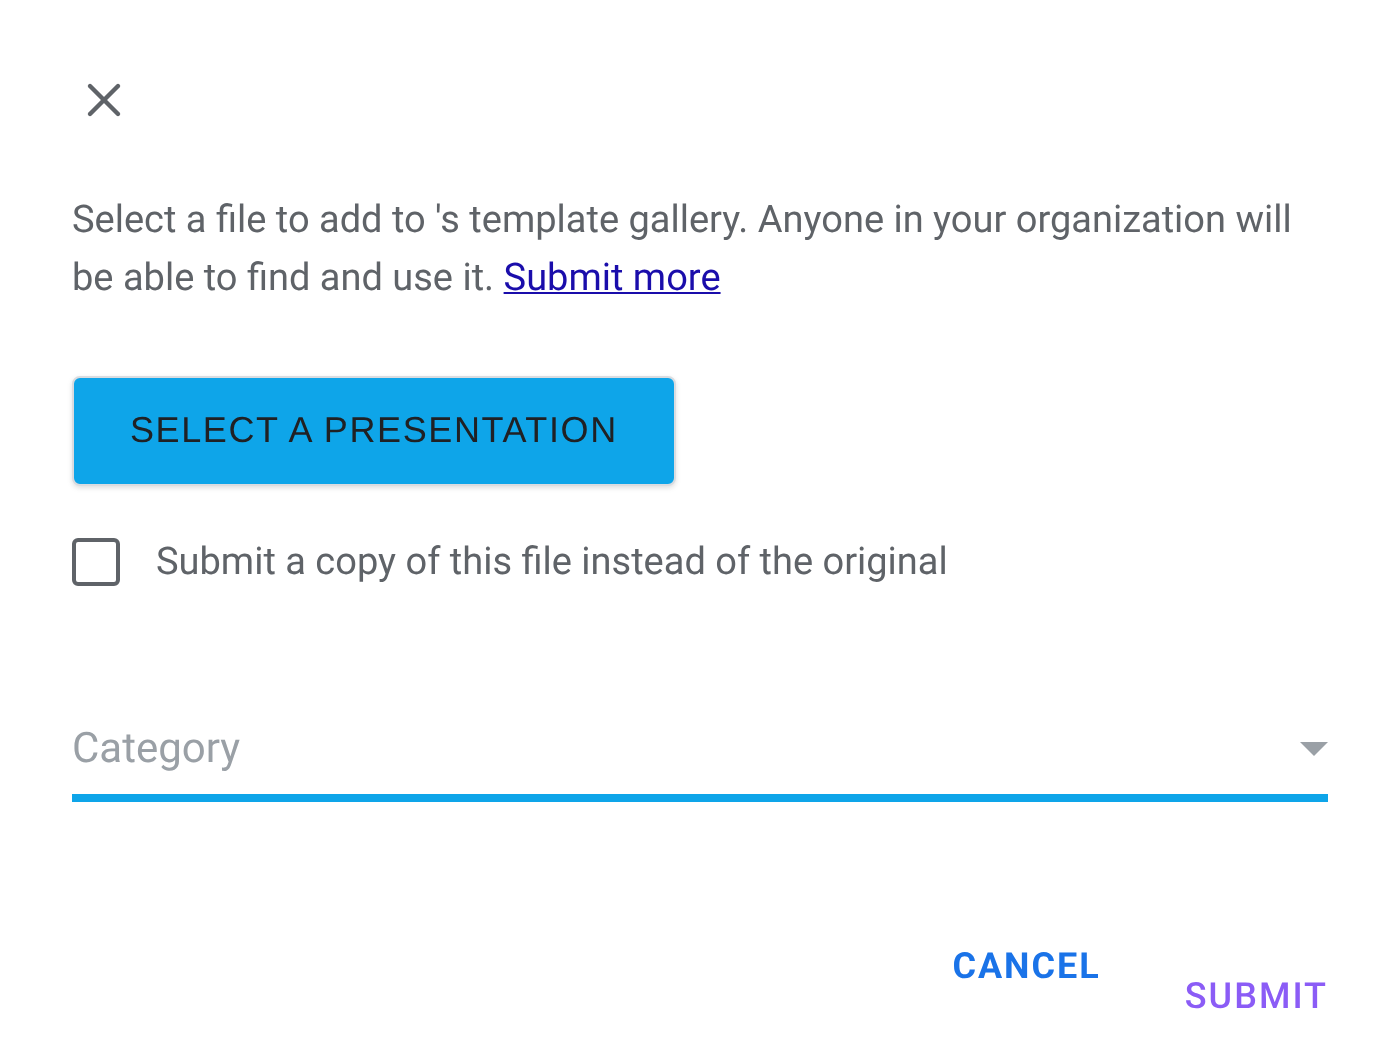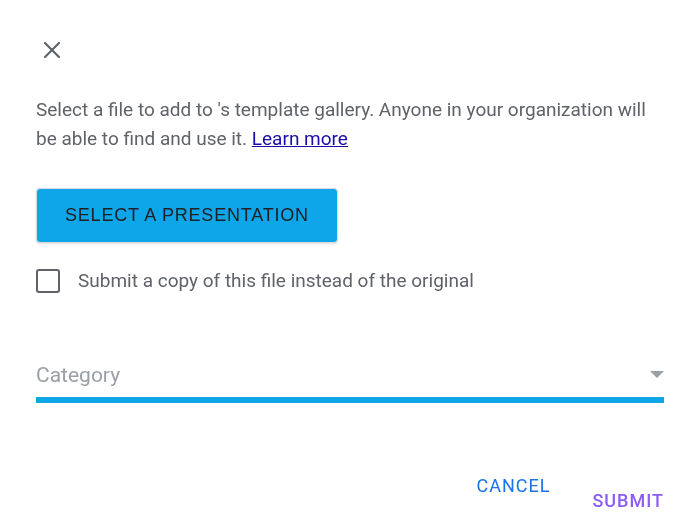--- a/index.html
+++ b/index.html
@@ -80,21 +80,21 @@
     }
     .checkbox-label {
       font-size: 19px;
       color: #5f6368;
       font-weight: 400;
     }
     .category-select {
       display: flex;
       justify-content: space-between;
       align-items: center;
-      border-bottom: 6px solid #0ea5e9;
+      border-bottom: 4px solid #0ea5e9;
       padding-bottom: 10px;
       cursor: pointer;
       margin-bottom: 58px;
     }
     .category-label {
       font-size: 21px;
       color: #9aa0a6;
       font-weight: 400;
     }
     .caret {
@@ -107,21 +107,21 @@
     .footer {
       display: flex;
       justify-content: flex-end;
       gap: 42px;
       align-items: center;
       margin-top: auto;
     }
     .btn-cancel {
       color: #1a73e8;
       font-size: 18px;
-      font-weight: 400;
+      font-weight: 700;
       letter-spacing: 1px;
       cursor: pointer;
       text-transform: uppercase;
     }
     .btn-submit {
       color: #8b5cf6;
       font-size: 18px;
       font-weight: 500;
       letter-spacing: 1px;
       cursor: pointer;
@@ -135,21 +135,21 @@
 <div class="header">
   <div class="close-btn">
     <svg width="24" height="24" viewBox="0 0 24 24" fill="none" stroke="#5f6368" stroke-width="2.2" stroke-linecap="round">
       <line x1="5" y1="5" x2="19" y2="19"></line>
       <line x1="19" y1="5" x2="5" y2="19"></line>
     </svg>
   </div>
 </div>
 
 <p class="description">
-  <span>Select a file to add to 's template gallery. Anyone in your organization will be able to find and use it. </span><a class="learn-link">Learn more</a>
+  <span>Select a file to add to 's template gallery. Anyone in your organization will be able to find and use it. </span><a class="learn-link">Submit more</a>
 </p>
 
 <div>
   <button class="select-btn">SELECT A PRESENTATION</button>
 </div>
 
 <div class="checkbox-row">
   <div class="checkbox"></div>
   <span class="checkbox-label">Submit a copy of this file instead of the original</span>
 </div>

